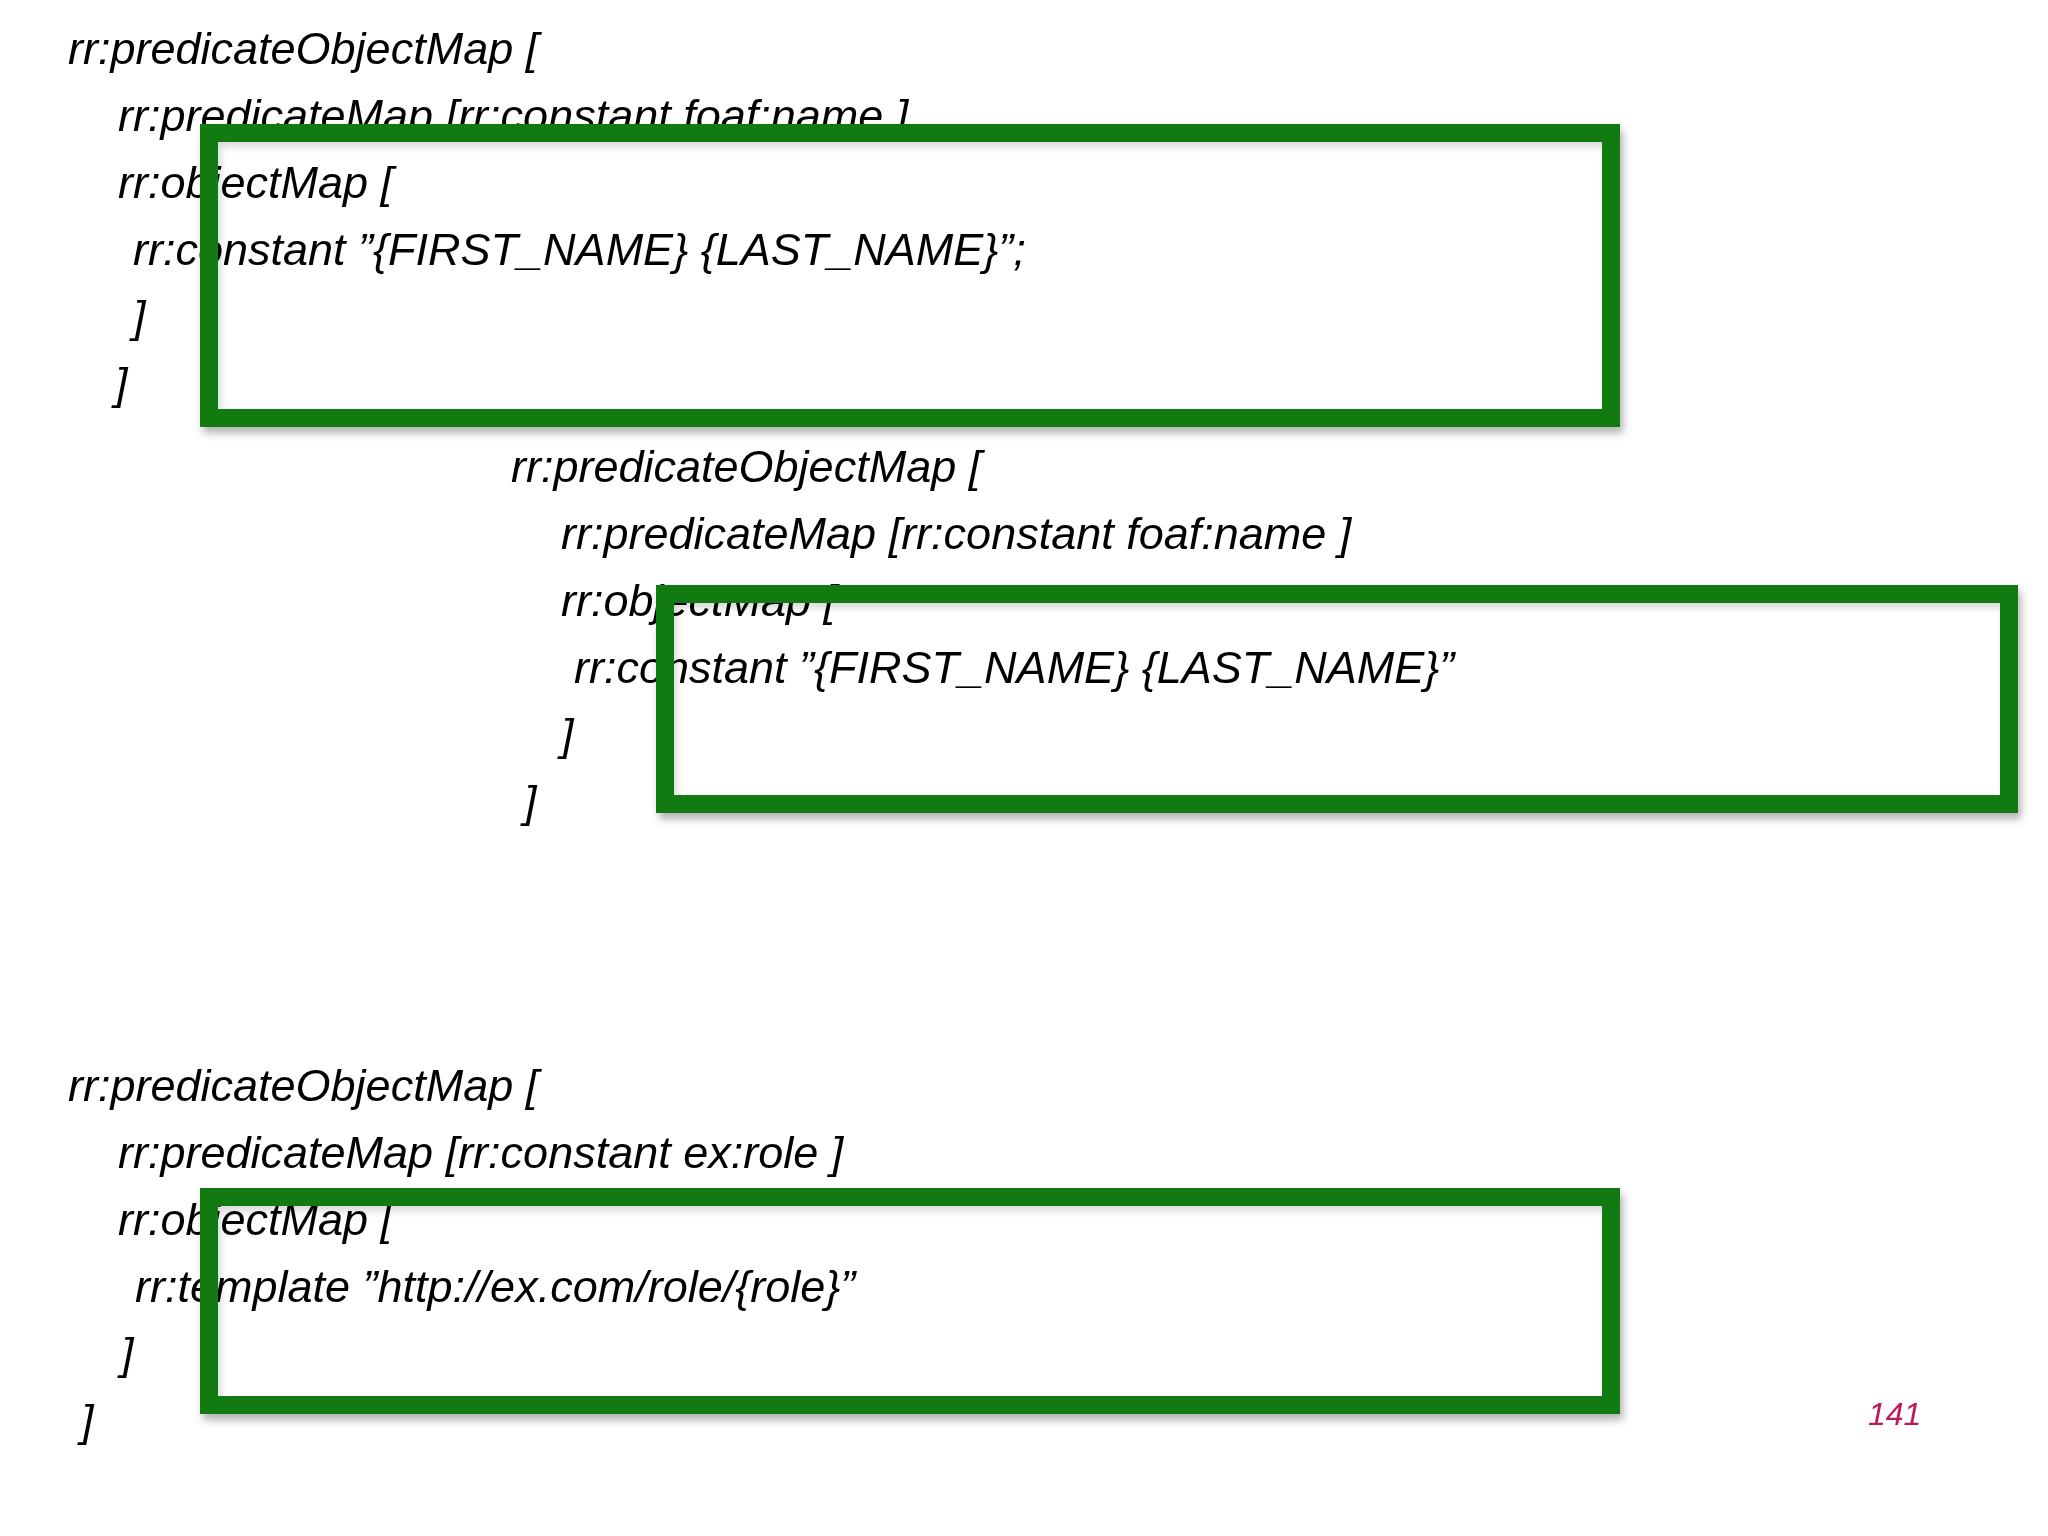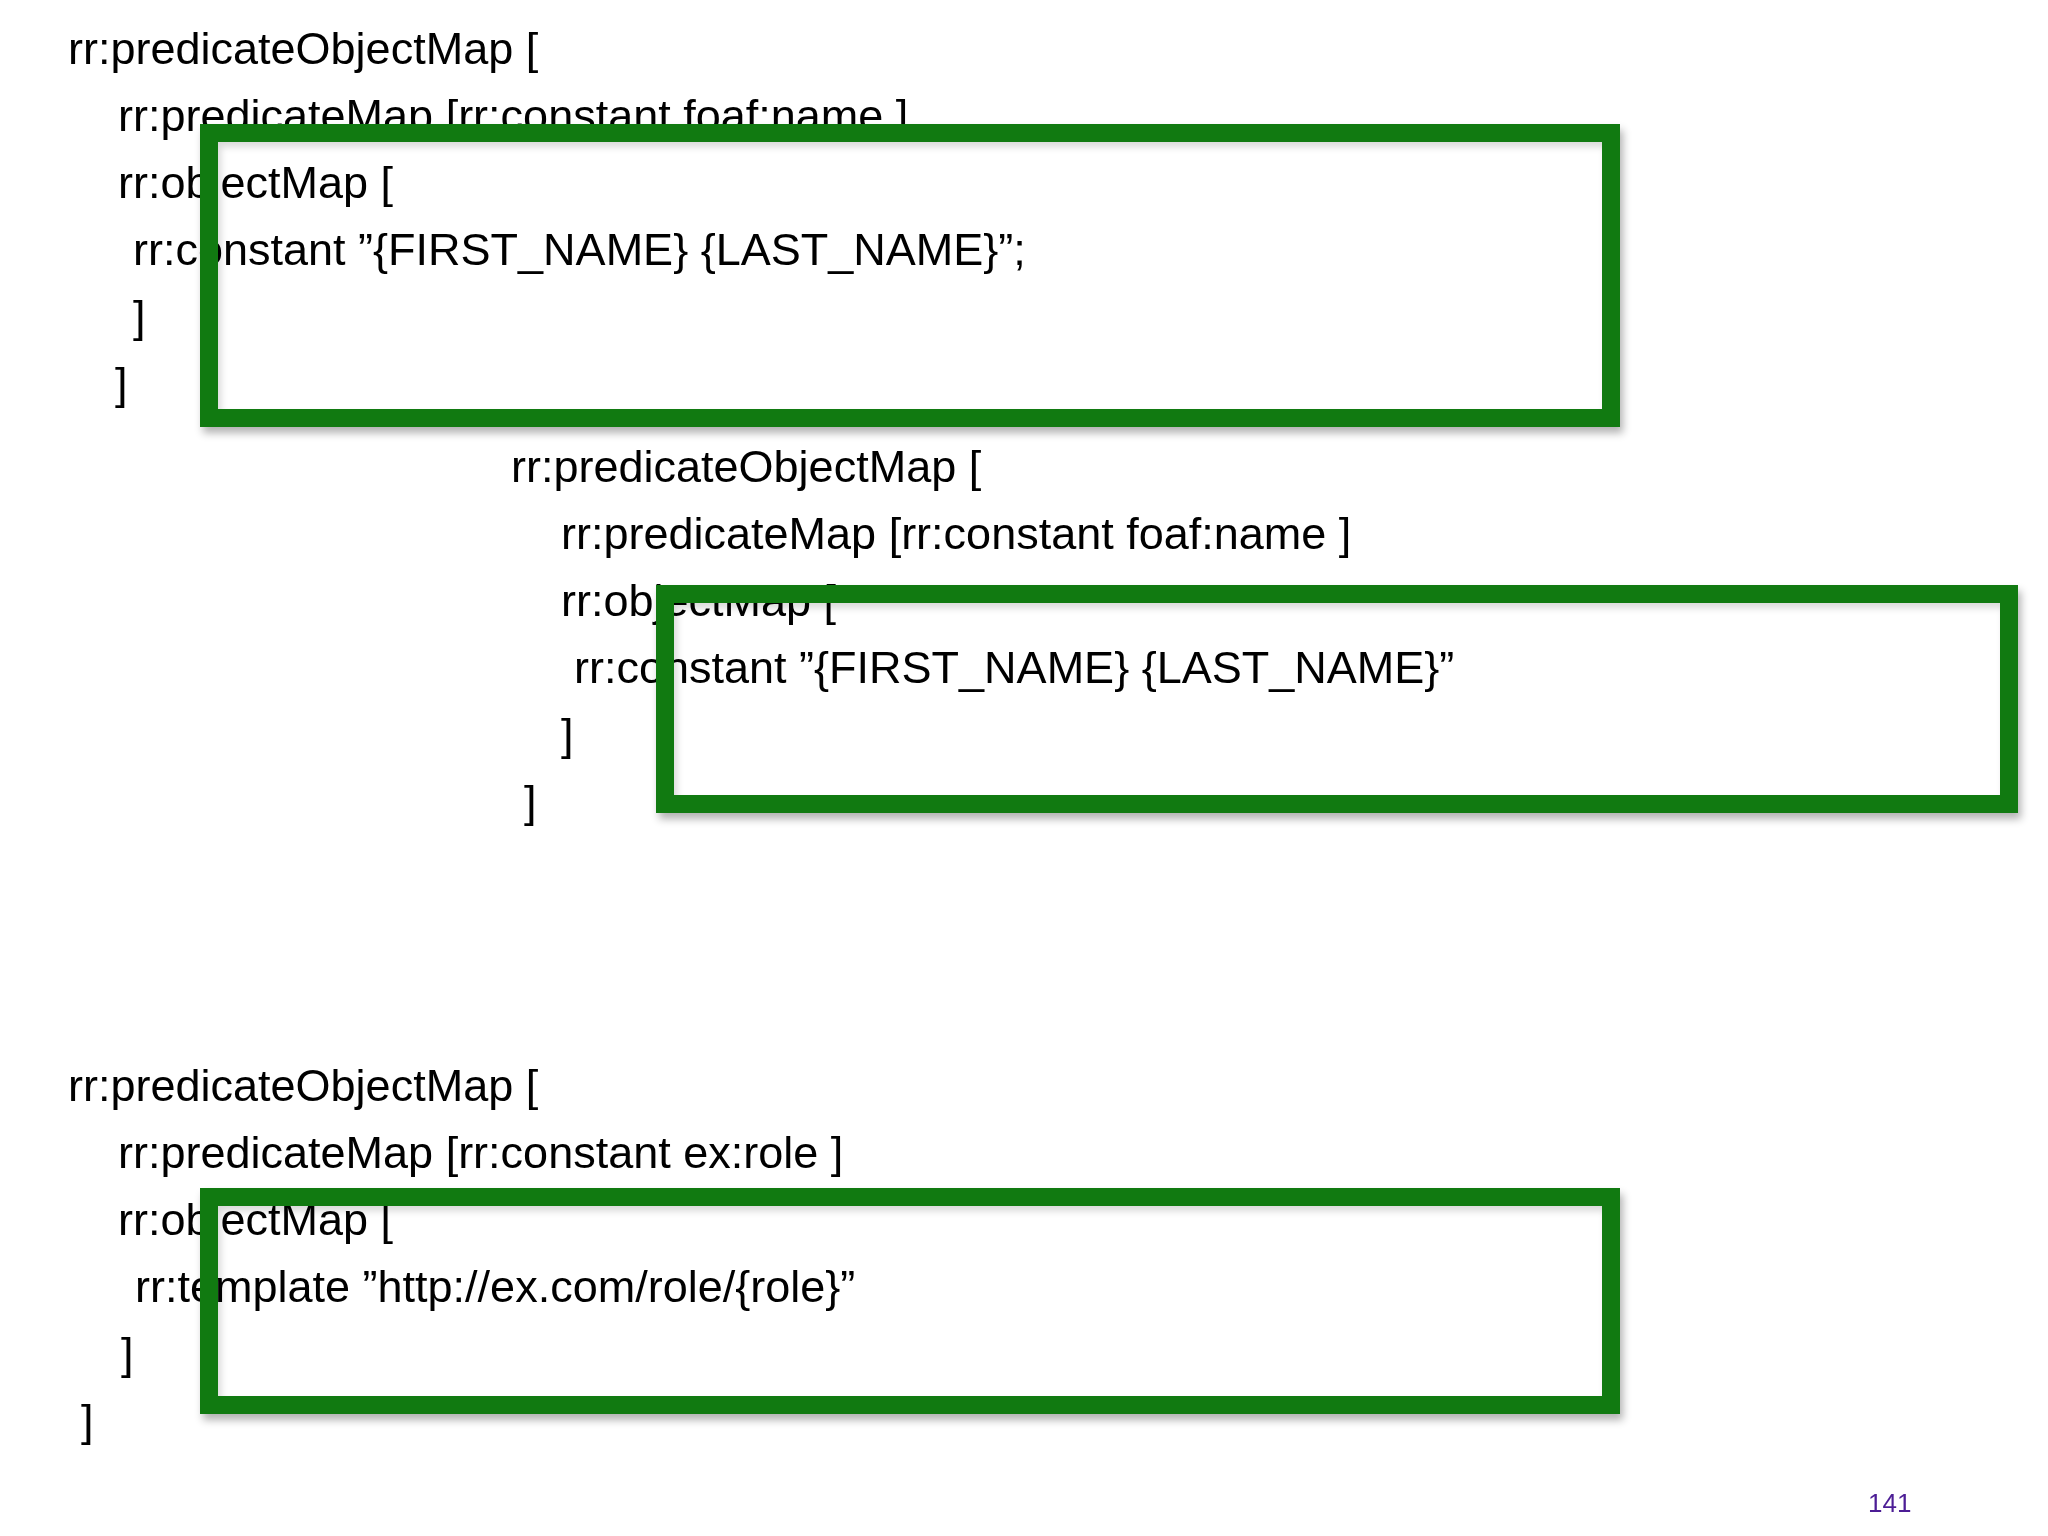--- a/index.html
+++ b/index.html
@@ -2,20 +2,21 @@
 <html><head>
 <meta charset="utf-8">
 <style>
   html,body{margin:0;padding:0;}
   .slide{
     position:relative;
     width:2048px;height:1536px;
     background:var(--bg,#ffffff);
     overflow:hidden;
     font-family:"Liberation Sans","DejaVu Sans",sans-serif;
+    font-style:italic;
   }
   .codeblock{position:absolute;left:0;top:0;width:100%;height:100%;z-index:1;pointer-events:none;}
   .cl{
     position:absolute;
     white-space:pre;
     font-size:45px;
     line-height:52px;
     color:var(--text,#000);
     letter-spacing:0px;
   }
@@ -50,23 +51,23 @@
     background:transparent;
     box-shadow:3px 6px 8px rgba(0,0,0,0.30), inset 3px 5px 7px rgba(0,0,0,0.15);
     z-index:5;
   }
   #hb1{left:200px;top:124px;width:1420px;height:303px}
   #hb2{left:656px;top:585px;width:1362px;height:228px}
   #hb3{left:200px;top:1188px;width:1420px;height:226px}
 
   .pagenum{
     position:absolute;
-    left:1868px;top:1488px;
-    font-size:26px;
-    color:#4c1d95;
+    left:1868px;top:1396px;
+    font-size:32px;
+    color:#be185d;
     z-index:2;
   }
 </style>
 </head>
 <body>
 
 <div class="slide" style="--bg: #ffffff; --text: #000000; --hl: #117a11;">
 
   <div class="codeblock" id="b1">
     <div class="cl">rr:predicateObjectMap [</div>

